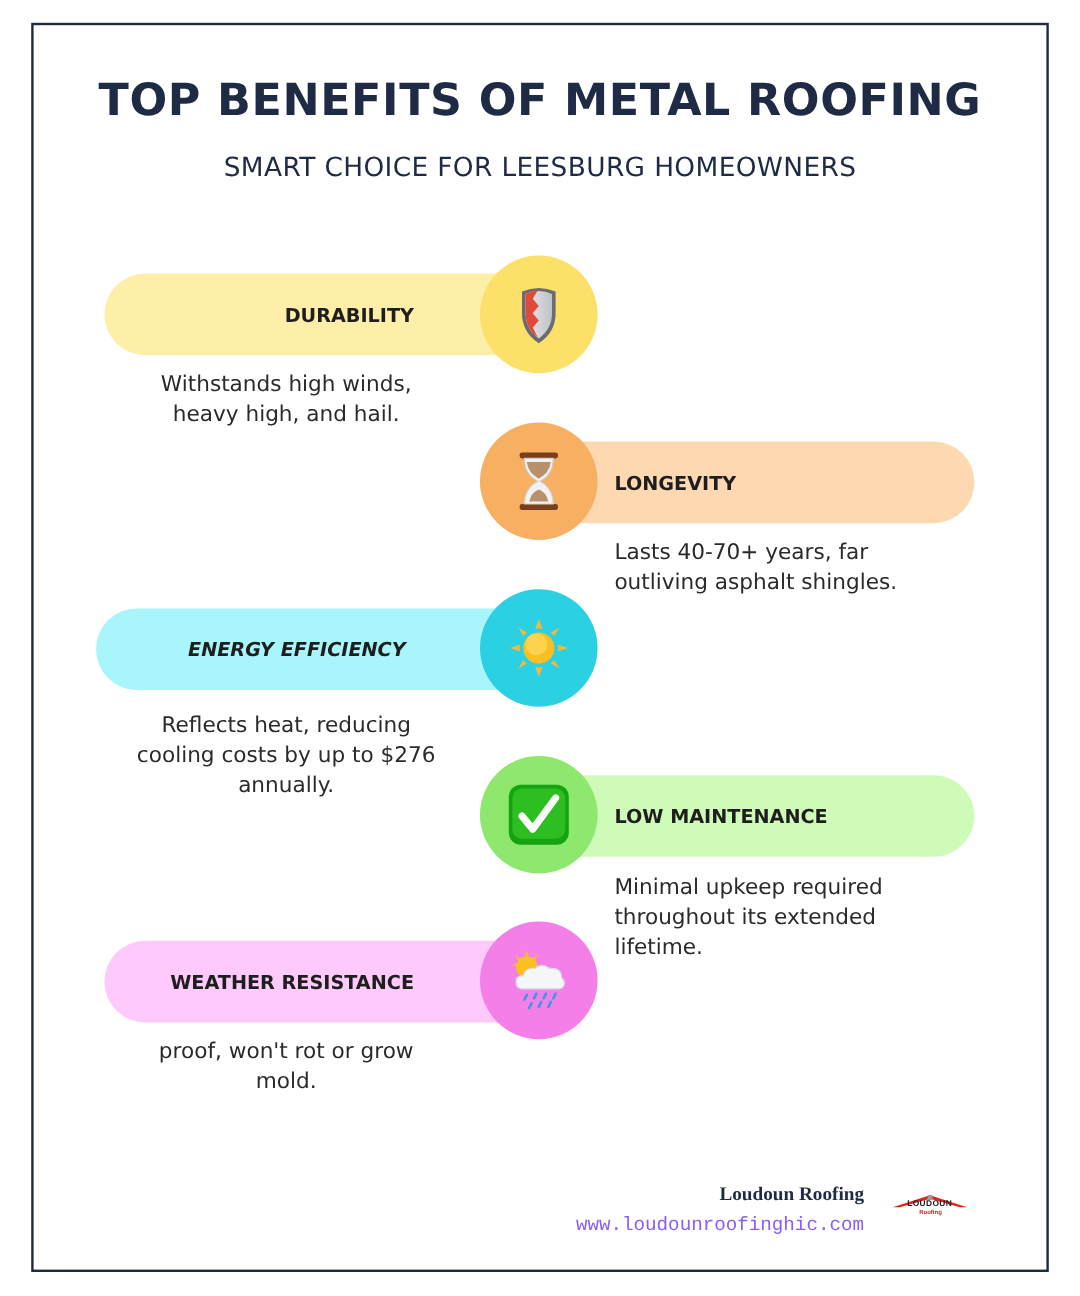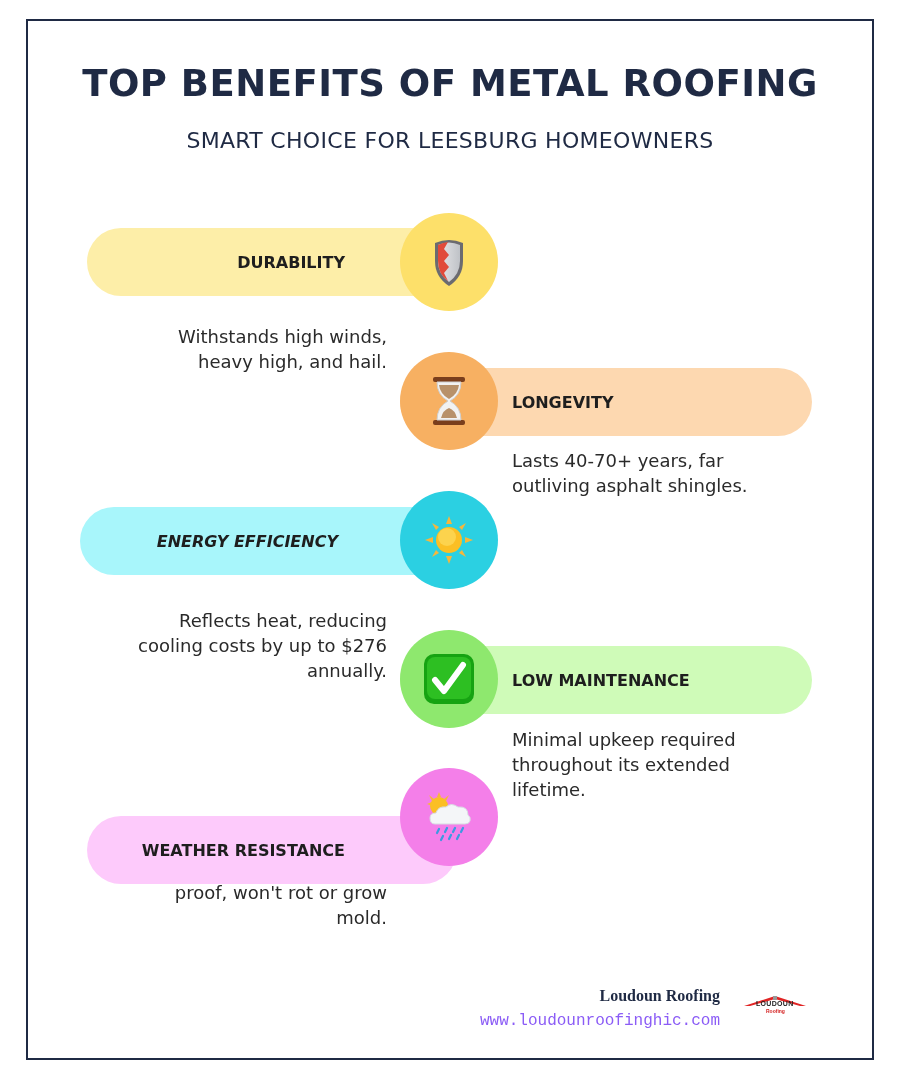--- a/index.html
+++ b/index.html
@@ -31,21 +31,21 @@
     .pill.right { justify-content: flex-start; padding-left: 112px; }
     .circle {
       position: absolute; width: 98px; height: 98px; border-radius: 50%;
       display: flex; align-items: center; justify-content: center;
     }
     .circle svg { display: block; }
     .desc {
       position: absolute; font-family: "DejaVu Sans", sans-serif; font-size: 18px;
       line-height: 25px; color: #2a2a2a;
     }
-    .desc.left { text-align: right; margin-top: 16px; }
+    .desc.left { text-align: center; }
     .desc.right { text-align: left; }
     .desc span { display: block; white-space: nowrap; }
     .brand-name {
       position: absolute; right: 180px; top: 987px; font-family: Liberation Serif, serif;
       font-weight: bold; font-size: 16px; color: #1f2a44;
     }
     .brand-url {
       position: absolute; right: 180px; top: 1012px; font-family: Liberation Mono, monospace;
       font-size: 16px; color: #8b5cf6;
     }
@@ -147,21 +147,21 @@
       <path d="M12 27 L21 38 L40 12" fill="none" stroke="#ffffff" stroke-width="6" stroke-linecap="round" stroke-linejoin="round"></path>
     </svg>
   </span>
 </div>
 <div class="desc right" style="left:512px; top:727px; width:300px;">
   <span>Minimal upkeep required</span>
   <span>throughout its extended</span>
   <span>lifetime.</span>
 </div>
 
-<div class="pill left" style="left:87px; top:784px; width:370px; background:#fdcafb;margin-top:32px;">
+<div class="pill left" style="left:87px; top:784px; width:370px; background:#fdcafb;">
   <span class="pill-label">WEATHER RESISTANCE</span>
 </div>
 <div class="circle" style="left:400px; top:768px; background:#f47fe9;">
   <span>
     <svg width="48" height="50" viewBox="0 0 48 50">
       <g fill="#f6b73c">
         <polygon points="14,0 16,5 12,5"></polygon>
         <polygon points="2,12 7,10 7,14"></polygon>
         <polygon points="4,3 9,7 7,9"></polygon>
         <polygon points="24,3 21,9 19,7"></polygon>

